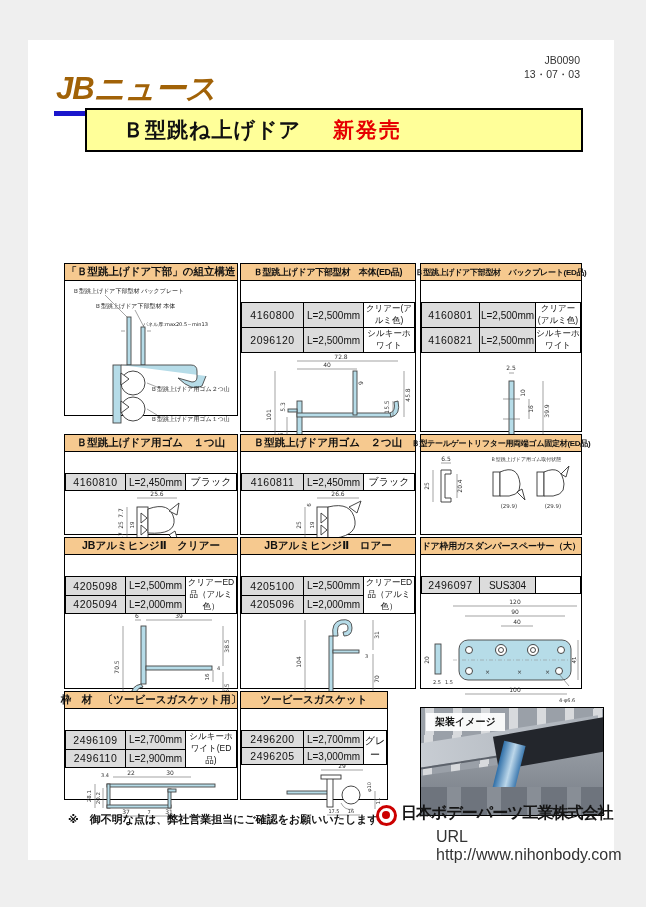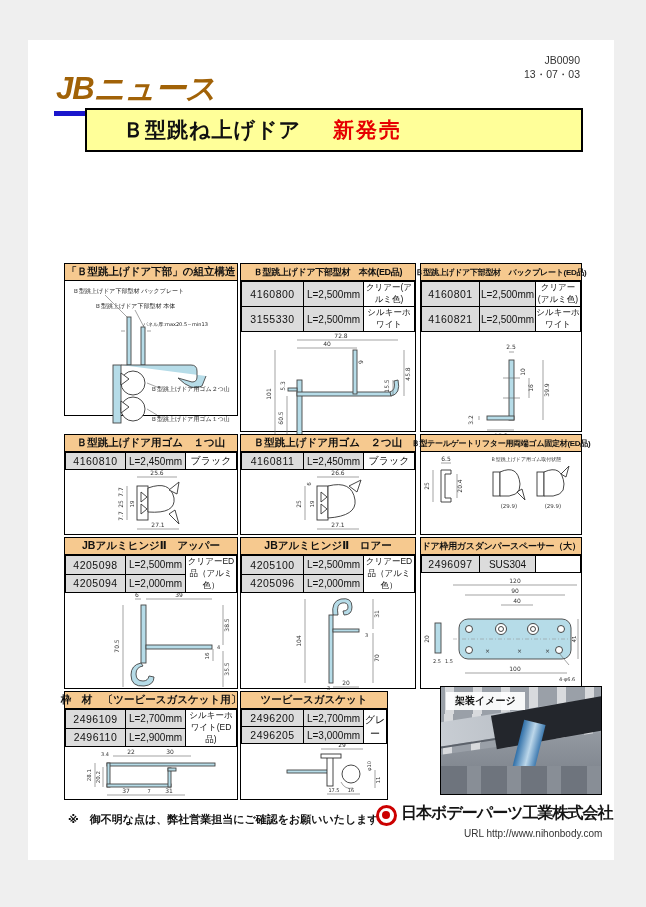--- a/index.html
+++ b/index.html
@@ -22,21 +22,21 @@
              color:#111; line-height:1.52; }
   .infobox div { white-space:nowrap; }
   .infobox .hl { color:#e60000; }
   .infobox .indent { padding-left:10px; }
 
   .sec { position:absolute; border:1px solid #000; background:#fff; }
   .sec-h { height:17px; background:#f6c98f; border-bottom:1px solid #000; display:flex; align-items:center;
            justify-content:center; font-weight:bold; font-size:10.5px; color:#111; white-space:nowrap; overflow:visible; }
   .sec-h.small { font-size:9px; letter-spacing:-0.3px; }
   .sec-h.tiny  { font-size:8px; letter-spacing:-0.3px; }
-  table.pt { width:100%; border-collapse:collapse; table-layout:fixed; }
+  table.pt { width:100%; border-collapse:collapse; table-layout:fixed;margin-top:21px; }
   table.pt td { border:1px solid #000; height:17px; text-align:center; vertical-align:middle;
                 font-size:10px; color:#111; overflow:hidden; }
   table.pt td.num { background:#dcdcdc; font-size:10.5px; letter-spacing:0.5px; }
   table.pt td.len { background:#dcdcdc; }
   table.pt td.col { background:#fff; font-size:8.5px; }
   svg text { fill:#333; font-size:6px; font-family:"DejaVu Sans",sans-serif; }
   svg .dim  { stroke:#666; stroke-width:0.6; fill:none; }
   svg .prof { fill:#b6dce8; stroke:#444; stroke-width:0.9; }
   svg .wire { fill:#ffffff; stroke:#333; stroke-width:0.9; }
   svg .cl   { stroke:#888; stroke-width:0.5; stroke-dasharray:4 2 1 2; fill:none; }
@@ -48,21 +48,21 @@
   .photo .wing { position:absolute; left:-10px; top:22px; width:190px; height:26px; background:linear-gradient(90deg,#c9ced4,#aab0b8); transform:rotate(-9deg); border-bottom:2px solid #5c626b; }
   .photo .door { position:absolute; left:72px; top:34px; width:22px; height:90px; background:linear-gradient(90deg,#2f6fa8,#bcd7ea 55%,#3e7ab0); transform:rotate(14deg); }
   .photo .floor { position:absolute; left:0; bottom:-6px; width:100%; height:34px; background:repeating-linear-gradient(90deg,#6e747d 0 26px,#888e96 26px 40px); }
   .photo .tag { position:absolute; left:5px; top:5px; background:rgba(255,255,255,0.92); padding:2px 9px; font-size:10px; font-weight:bold; color:#111; }
 
   .footnote { position:absolute; left:40px; top:772px; font-size:11px; font-weight:bold; color:#111; }
   .companyblock { position:absolute; left:348px; top:763px; width:230px; }
   .mark { position:absolute; left:0; top:2px; width:21px; height:21px; border:3.5px solid #cc0000; border-radius:50%; background:#fff; }
   .mark .core { position:absolute; left:3px; top:3px; width:8px; height:8px; background:#cc0000; border-radius:50%; }
   .company { margin-left:25px; font-size:16px; font-weight:bold; color:#151515; letter-spacing:-1px; white-space:nowrap; }
-  .url { margin-left:88px; margin-top:4px; font-size:10px; color:#333; }
+  .url { margin-left:60px; margin-top:4px; font-size:16px; color:#333; }
 </style>
 </head>
 <body>
 
 <div class="page">
 
   <div class="docnum">
     <div>JB0090</div>
     <div>13・07・03</div>
   </div>
@@ -103,21 +103,21 @@
   <div class="sec" style="left:212px;top:223px;width:176px;height:169px;">
     <div class="sec-h small">Ｂ型跳上げドア下部型材　本体(ED品)</div>
     <table class="pt">
       <tbody>
           <tr>
         <td class="num" style="width:62px">4160800</td>
         <td class="len" style="width:60px">L=2,500mm</td>
         <td class="col">クリアー(アルミ色)</td>
       </tr>
       <tr>
-        <td class="num">3155330</td>
+        <td class="num">2096120</td>
         <td class="len">L=2,500mm</td>
         <td class="col">シルキーホワイト</td>
       </tr>
     </tbody>
       </table>
     <svg viewBox="0 0 176 115" width="176" height="115">
       <rect x="56" y="48" width="5" height="58" class="prof"></rect>
       <rect x="47" y="56" width="9" height="3" class="prof"></rect>
       <rect x="56" y="60" width="94" height="4" class="prof"></rect>
       <rect x="112" y="18" width="4" height="44" class="prof"></rect>
@@ -248,21 +248,21 @@
       <path d="M96,40 l8,8 l-3,-11 z" class="wire"></path>
       <rect x="116" y="20" width="7" height="24" class="wire"></rect>
       <path d="M123,20 q18,-8 20,12 q1,14 -20,12 z" class="wire"></path>
       <path d="M140,22 l8,-8 l-3,11 z" class="wire"></path>
       <text x="88" y="56" text-anchor="middle" style="font-size:5.5px">(29.9)</text>
       <text x="132" y="56" text-anchor="middle" style="font-size:5.5px">(29.9)</text>
     </svg>
   </div>
 
   <div class="sec" style="left:36px;top:497px;width:174px;height:152px;">
-    <div class="sec-h">JBアルミヒンジⅡ　アッパー</div>
+    <div class="sec-h">JBアルミヒンジⅡ　クリアー</div>
     <table class="pt">
       <tbody>
           <tr>
         <td class="num" style="width:60px">4205098</td>
         <td class="len" style="width:60px">L=2,500mm</td>
         <td class="col" rowspan="2">クリアーED品（アルミ色）</td>
       </tr>
       <tr>
         <td class="num">4205094</td>
         <td class="len">L=2,000mm</td>
@@ -430,21 +430,21 @@
       <text x="130" y="22" transform="rotate(-90 130 22)" text-anchor="middle" style="font-size:5px">φ10</text>
       <line x1="134" y1="26" x2="134" y2="44" class="dim"></line>
         <text x="139" y="36" transform="rotate(-90 139 36)" text-anchor="middle" style="font-size:5.5px">11</text>
       <line x1="86" y1="50" x2="100" y2="50" class="dim"></line>
         <text x="93" y="48" text-anchor="middle" style="font-size:5px">17.5</text>
       <line x1="100" y1="50" x2="119" y2="50" class="dim"></line>
         <text x="110" y="48" text-anchor="middle" style="font-size:5px">16</text>
     </svg>
   </div>
 
-  <div class="photo" style="left:392px;top:646px;width:162px;height:109px;margin-left:20px;">
+  <div class="photo" style="left:392px;top:667px;width:184px;height:109px;">
     <div class="beam1"></div>
     <div class="wing"></div>
     <div class="dark"></div>
     <div class="door"></div>
     <div class="floor"></div>
     <div class="tag">架装イメージ</div>
   </div>
 
   <div class="footnote">※　御不明な点は、弊社営業担当にご確認をお願いいたします。</div>
 

